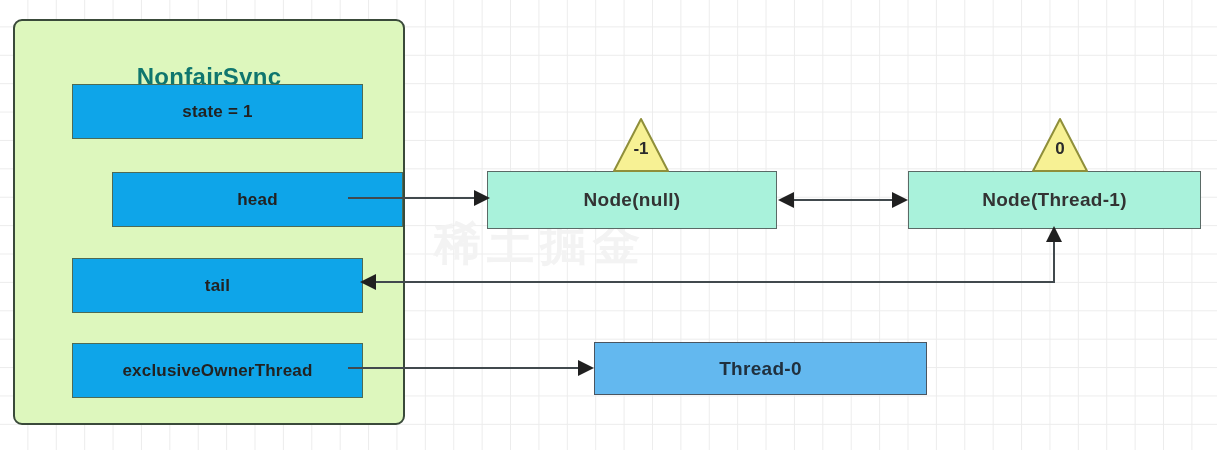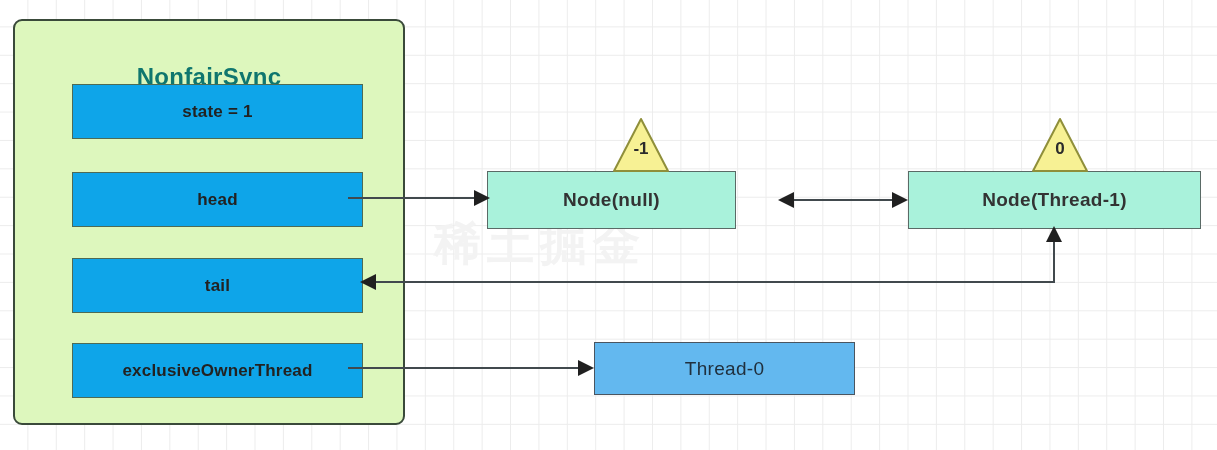--- a/index.html
+++ b/index.html
@@ -69,45 +69,45 @@
     left:57px;
     width:291px;height:55px;
     box-sizing:border-box;
     background:#0ea5e9;
     border:1.6px solid #4d6b55;
     display:flex;align-items:center;justify-content:center;
     font-size:17px;font-weight:700;color:#222;
     letter-spacing:.2px;
   }
   .field.f0{top:63px;}
-  .field.f1{top:151px;}
+  .field.f1{top:151px;margin-left:40px;}
   .field.f2{top:237px;}
   .field.f3{top:322px;}
 
   
   .node{
     position:absolute;
     box-sizing:border-box;
     background:#a9f2db;
     border:1.8px solid #5a6a66;
     display:flex;align-items:center;justify-content:center;
     font-size:19px;font-weight:700;color:#333;
     letter-spacing:.3px;
   }
-  #node-null{left:487px;top:171px;width:249px;height:58px;}
+  #node-null{left:487px;top:171px;width:290px;height:58px;}
   #node-thread1{left:908px;top:171px;width:293px;height:58px;}
 
   .thread-box{
     position:absolute;
-    left:594px;top:342px;width:261px;height:53px;
+    left:594px;top:342px;width:333px;height:53px;
     box-sizing:border-box;
     background:#63b8ef;
     border:1.8px solid #4a5560;
     display:flex;align-items:center;justify-content:center;
-    font-size:19px;font-weight:400;color:#20303e;
+    font-size:19px;font-weight:700;color:#20303e;
     letter-spacing:.3px;
   }
 
   
   .ws-tri{
     position:absolute;
     width:58px;height:56px;
   }
   .ws-tri svg{display:block;}
   .ws-label{

